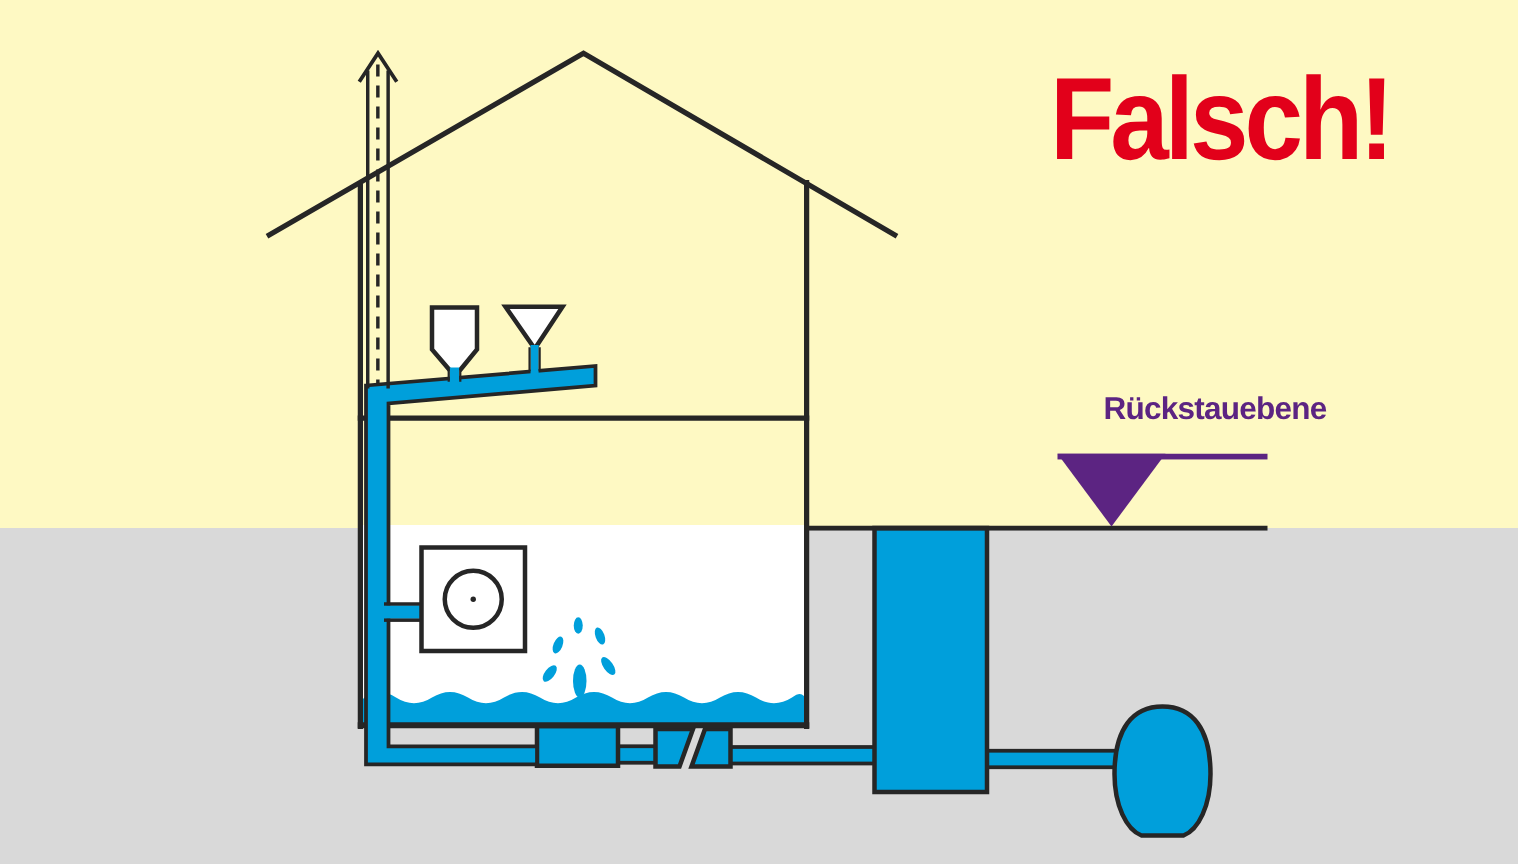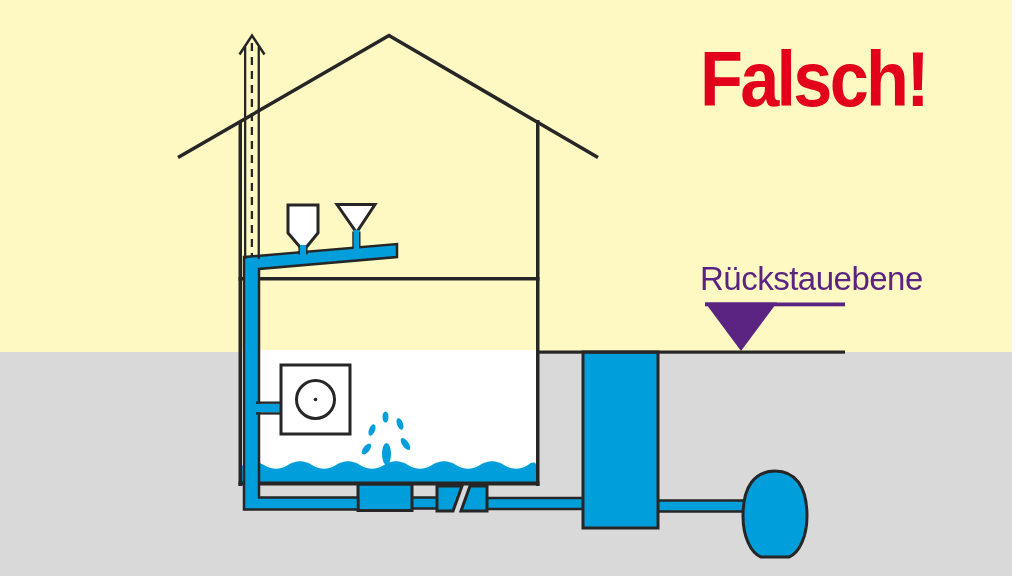--- a/index.html
+++ b/index.html
@@ -13,22 +13,22 @@
   .whitefill{fill:#ffffff;}
   .ln{fill:var(--outline);}
   .stk{stroke:var(--outline);fill:var(--water);}
   .stk-white{stroke:var(--outline);fill:#ffffff;}
   .stroke-only{stroke:var(--outline);fill:none;}
   .purple{fill:var(--marker_purple);}
 
   .lbl{position:absolute;line-height:1;white-space:nowrap;}
   #status-label{left:700px;top:40px;width:240px;font-size:78px;font-weight:bold;
       letter-spacing:-3px;color:var(--status_red);transform:scaleX(0.9);transform-origin:left top;}
-  #backflow-label{left:700px;top:262px;width:220px;text-align:center;font-size:33px;
-      font-weight:normal;letter-spacing:-0.5px;color:var(--marker_purple);}
+  #backflow-label{left:700px;top:262px;width:220px;text-align:center;font-size:21px;
+      font-weight:bold;letter-spacing:-0.5px;color:var(--marker_purple);}
 </style>
 </head>
 <body>
 
 <div id="stage">
 <svg width="1024" height="576" viewBox="0 0 1024 576">
 
   <rect class="ground" x="0" y="352" width="1024" height="224"></rect>
 
   <rect class="whitefill" x="242" y="350" width="294" height="132"></rect>

